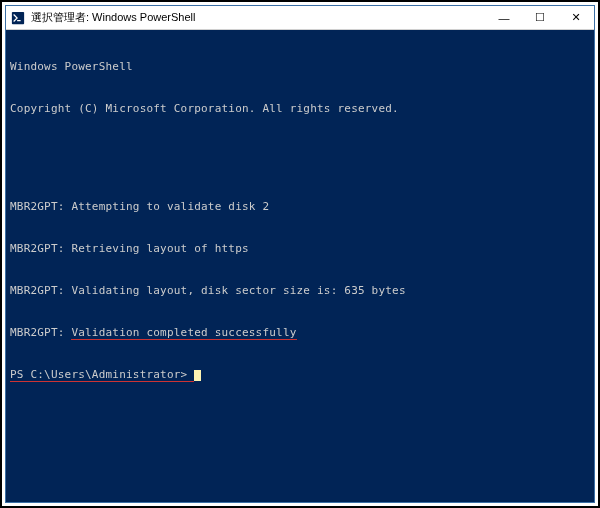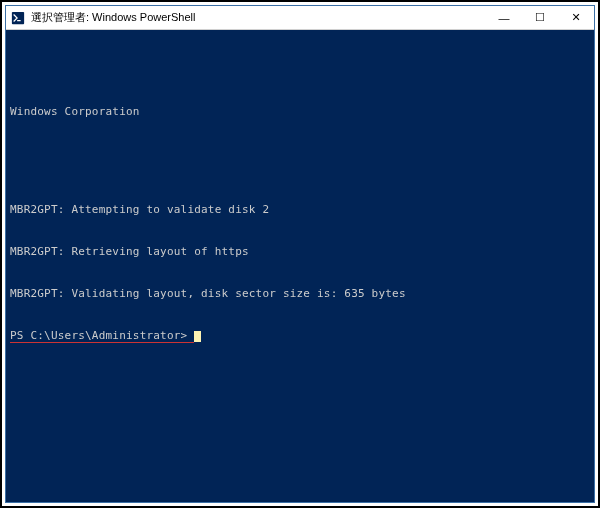--- a/index.html
+++ b/index.html
@@ -21,21 +21,20 @@
       background: #fff;
       padding: 3px;
     }
     .window {
       width: 100%;
       height: 100%;
       display: flex;
       flex-direction: column;
       border: 1px solid #3a6fa6;
       background: #012456;
-      gap: 45px;
     }
     .titlebar {
       height: 24px;
       background: #ffffff;
       display: flex;
       align-items: center;
       border-bottom: 1px solid #d0d0d0;
       user-select: none;
     }
     .title-icon {
@@ -123,22 +122,24 @@
       </span>
       <span class="title-text">選択管理者: Windows PowerShell</span>
       <div class="title-controls">
         <div class="title-btn">—</div>
         <div class="title-btn">☐</div>
         <div class="title-btn close">✕</div>
       </div>
     </div>
 
     <div class="terminal">
-      <div class="line">Windows Corporation</div>
+      <div class="line">Windows PowerShell</div>
+      <div class="line">Copyright (C) Microsoft Corporation. All rights reserved.</div>
       <div class="line"></div>
       <div class="line"></div>
       <div class="line">MBR2GPT: Attempting to validate disk 2</div>
       <div class="line">MBR2GPT: Retrieving layout of https</div>
       <div class="line">MBR2GPT: Validating layout, disk sector size is: 635 bytes</div>
+      <div class="line"><span>MBR2GPT: </span><span class="underline">Validation completed successfully</span></div>
       <div class="line"><span class="underline">PS C:\Users\Administrator&gt; </span><span class="cursor"></span></div>
     </div>
   </div>
 </div>
 
 </body></html>

